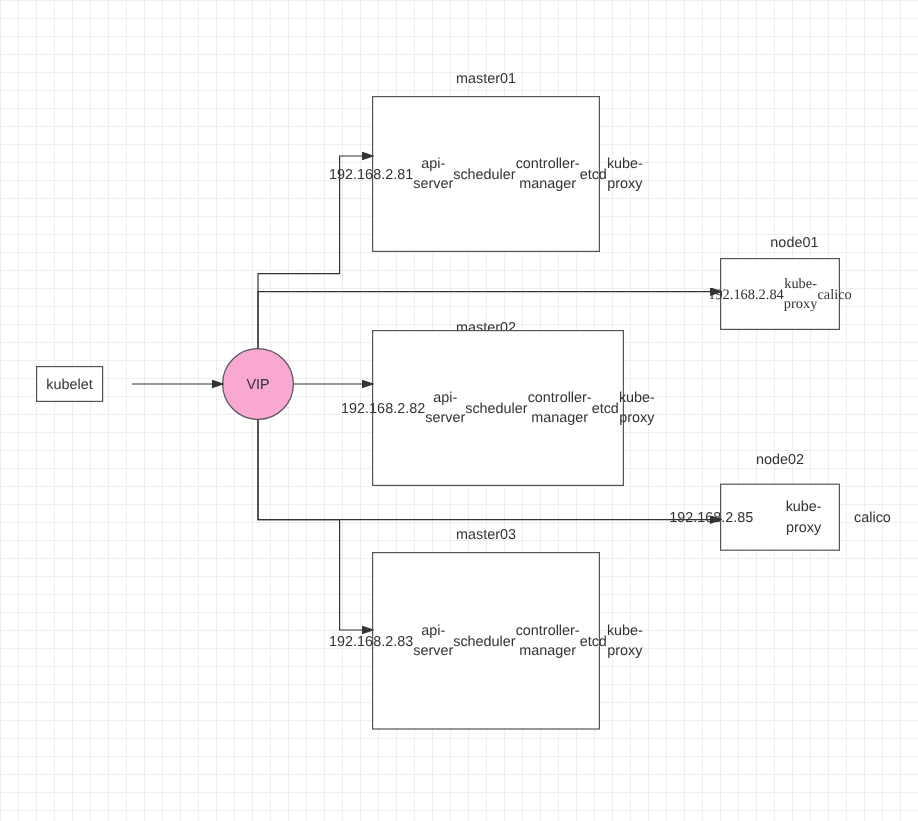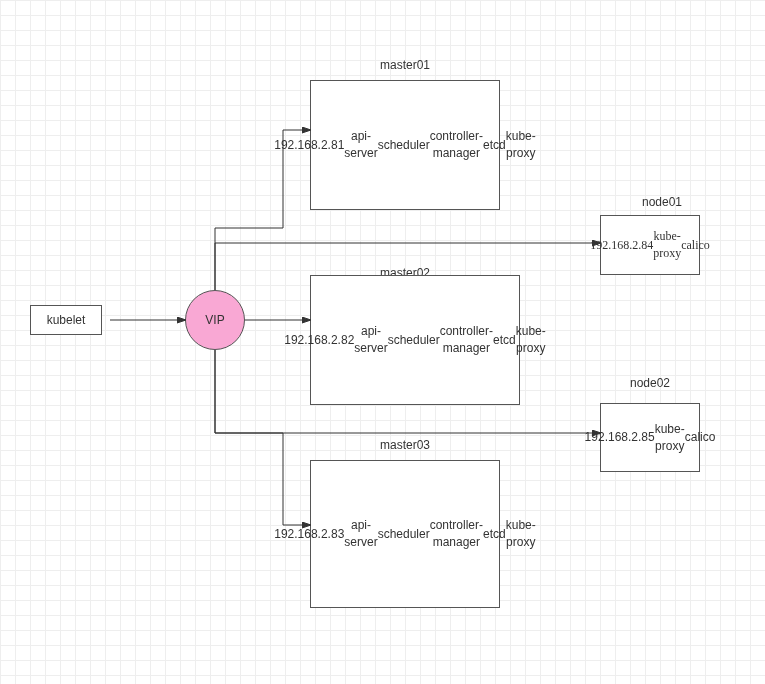--- a/index.html
+++ b/index.html
@@ -53,21 +53,21 @@
   line, path {
     stroke: #333;
     stroke-width: 1;
     fill: none;
   }
   .arrowhead { fill: #333; }
 </style>
 </head>
 <body>
 
-<div class="box" style="left:30px; top:305px; width:72px; height:30px;">
+<div class="box" style="left:30px; top:305px; width:56px; height:30px;">
   <span>kubelet</span>
 </div>
 
 <div class="circle" style="left:185px; top:290px; width:60px; height:60px;">
   <span>VIP</span>
 </div>
 
 <div class="label" style="left:310px; top:58px; width:190px;">master01</div>
 <div class="box" style="left:310px; top:80px; width:190px; height:130px;">
   <span>192.168.2.81</span>
@@ -99,21 +99,21 @@
 </div>
 
 <div class="label" style="left:600px; top:195px; width:100px;margin-left:12px;">node01</div>
 <div class="box" style="left:600px; top:215px; width:100px; height:60px;font-family:Liberation Serif, serif;">
   <span>192.168.2.84</span>
   <span>kube-proxy</span>
   <span>calico</span>
 </div>
 
 <div class="label" style="left:600px; top:376px; width:100px;">node02</div>
-<div class="box" style="left:600px; top:403px; width:100px; height:69px;">
+<div class="box" style="left:600px; top:403px; width:100px; height:56px;gap:27px;">
   <span>192.168.2.85</span>
   <span>kube-proxy</span>
   <span>calico</span>
 </div>
 
 <svg>
   <defs>
     <marker id="ah" markerWidth="10" markerHeight="10" refX="8" refY="3" orient="auto">
       <path class="arrowhead" d="M0,0 L0,6 L9,3 z"></path>
     </marker>

